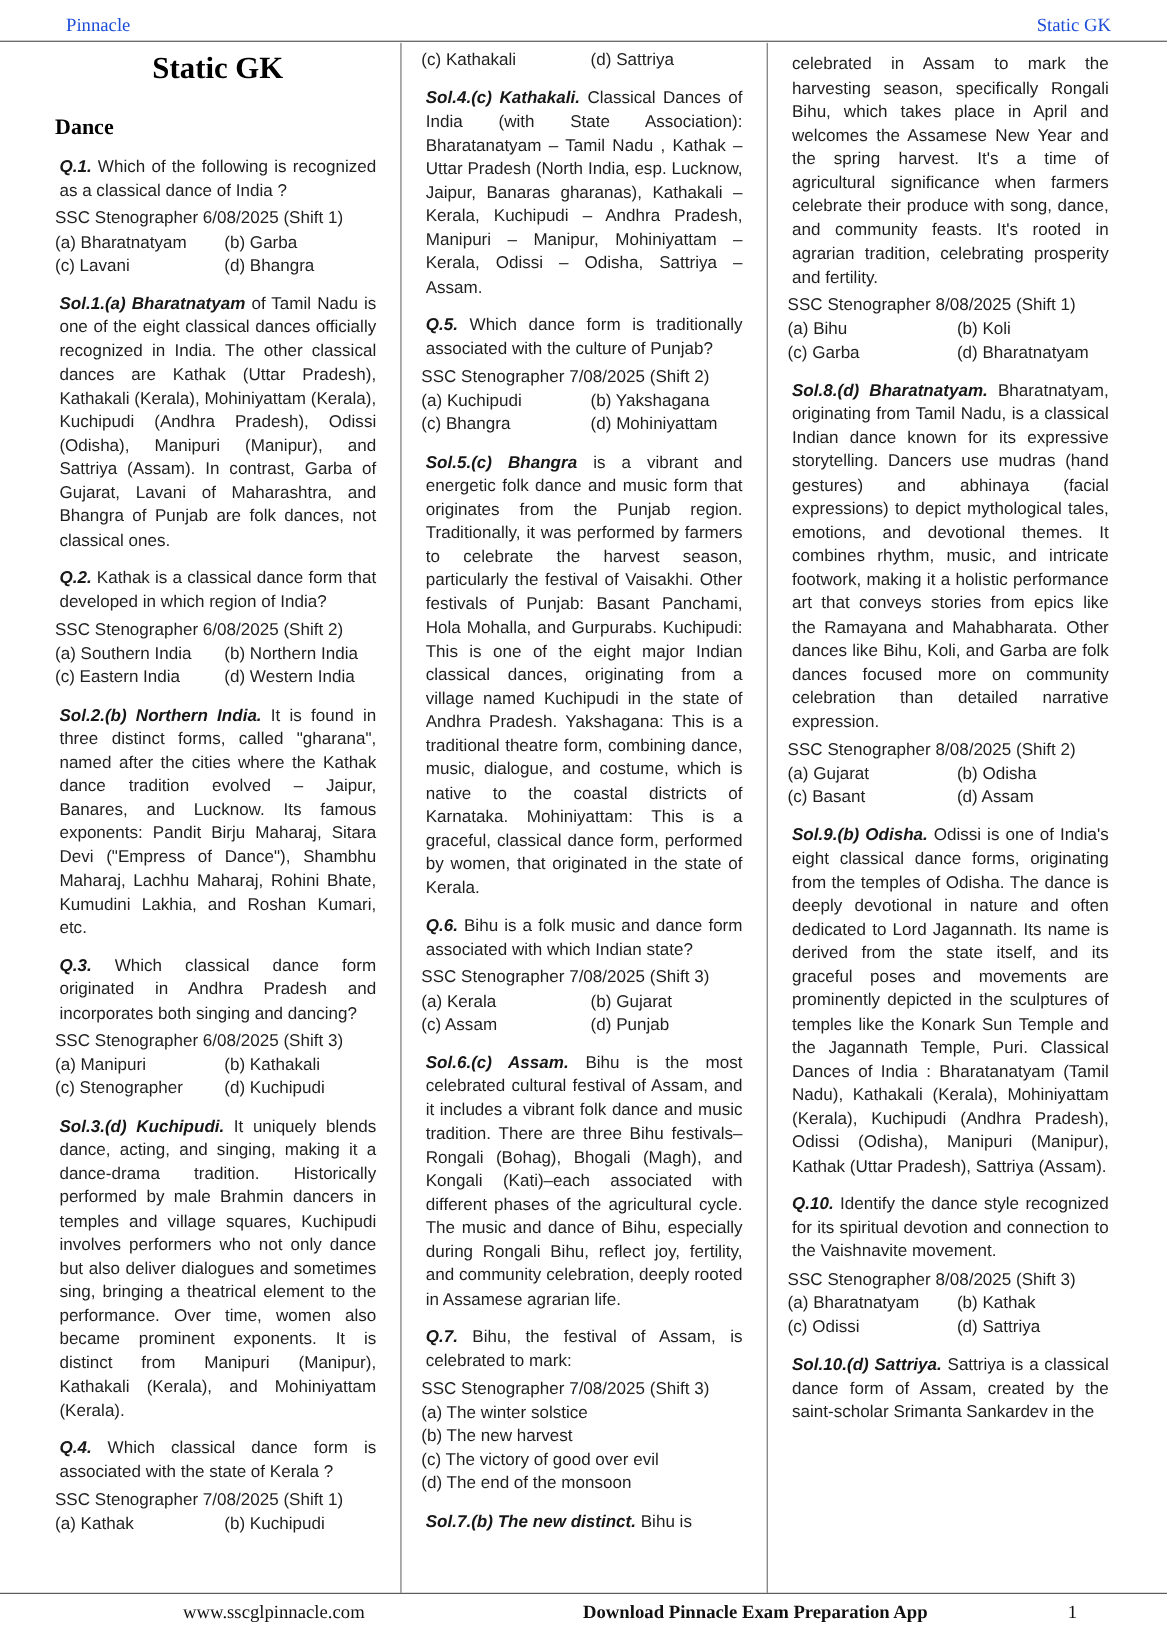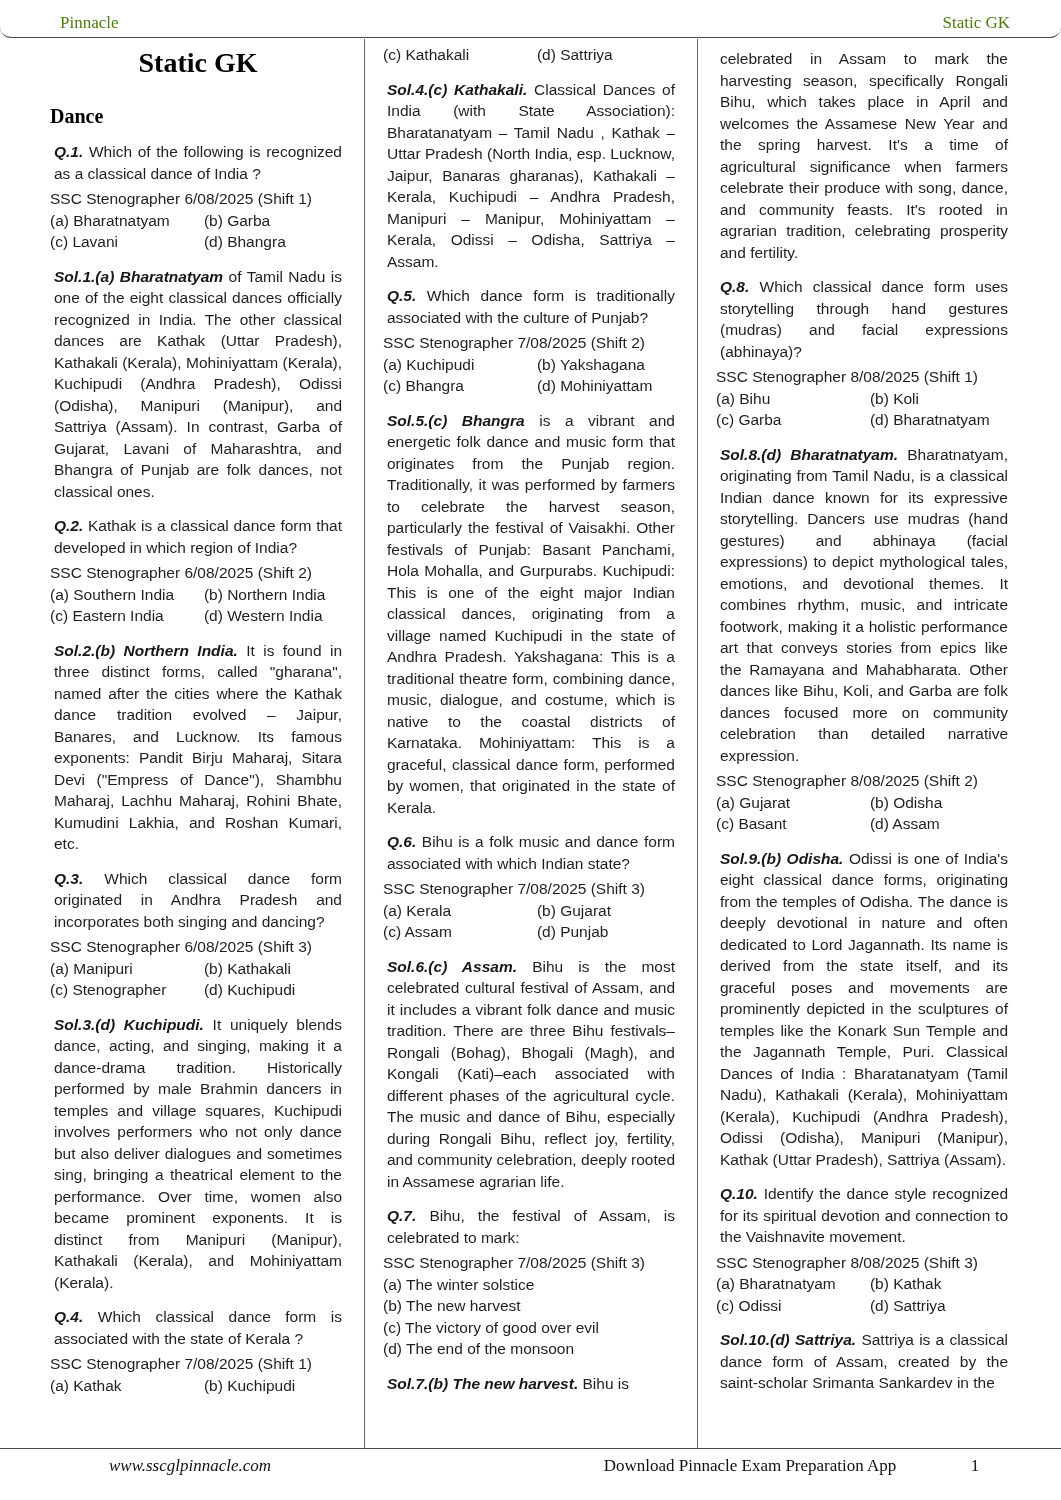--- a/index.html
+++ b/index.html
@@ -2,42 +2,42 @@
 <html><head>
 <meta charset="utf-8">
 <style>
   html,body{margin:0;padding:0;background:#ffffff;}
   .page{position:relative;width:1061px;height:1500px;background:#ffffff;overflow:hidden;
         font-family:"Liberation Sans",sans-serif;color:#1f1f1f;}
   
   .hdr{position:absolute;top:0;left:0;right:0;height:38px;border-bottom:1px solid #4a4a4a;
        display:flex;justify-content:space-between;align-items:flex-end;
        padding:0 51px 4px 60px;box-sizing:border-box;
-       font-family:"Liberation Serif",serif;font-size:17px;color:#4d7c0f;border-radius:11px;}
+       font-family:"Liberation Serif",serif;font-size:17px;color:#1d4ed8;}
   
   .main{position:absolute;top:39px;bottom:52px;left:0;right:0;
         display:flex;padding-left:50px;box-sizing:border-box;}
   .col{width:296px;overflow:hidden;padding-top:5px;font-size:15.5px;line-height:21.5px;}
   .vdivider{width:1px;background:#6a6a6a;margin:0 18px;}
   .doc-title{font-family:"Liberation Serif",serif;font-weight:bold;font-size:28px;
              line-height:34px;text-align:center;color:#000;margin:2px 0 0;}
   .doc-subtitle{font-family:"Liberation Serif",serif;font-weight:bold;font-size:20px;
                 line-height:24px;text-align:left;color:#000;margin:24px 0 8px;}
   .para{margin:4px;text-align:justify;}
   .gap{margin-top:13px;}
   .para b{font-weight:bold;color:#181818;font-style:italic;}
   .line{margin:0;}
   .opts{display:flex;margin:0;}
   .opt-l{flex:0 0 52%;}
   .opt-r{flex:1;}
   
   .ftr{position:absolute;top:1448px;left:0;right:0;height:52px;border-top:1px solid #4a4a4a;
        font-family:"Liberation Serif",serif;font-size:17px;color:#111;}
-  .f-site{position:absolute;top:7px;left:109px;width:300px;font-style:italic;}
-  .f-app{position:absolute;top:7px;left:530px;width:440px;text-align:center;}
+  .f-site{position:absolute;top:7px;left:99px;width:300px;text-align:center;}
+  .f-app{position:absolute;top:7px;left:530px;width:440px;text-align:left;font-weight:bold;}
   .f-page{position:absolute;top:7px;left:955px;width:40px;text-align:center;}
 </style>
 </head>
 <body>
 
 <div class="page">
   <header class="hdr">
     <span>Pinnacle</span>
     <span>Static GK</span>
   </header>
@@ -114,26 +114,25 @@
           <span class="opt-l">(c) Assam</span>
           <span class="opt-r">(d) Punjab</span>
         </div>
         <p class="para gap"><b>Sol.6.(c) Assam.</b> Bihu is the most celebrated cultural festival of Assam, and it includes a vibrant folk dance and music tradition. There are three Bihu festivals–Rongali (Bohag), Bhogali (Magh), and Kongali (Kati)–each associated with different phases of the agricultural cycle. The music and dance of Bihu, especially during Rongali Bihu, reflect joy, fertility, and community celebration, deeply rooted in Assamese agrarian life.</p>
         <p class="para gap"><b>Q.7.</b> Bihu, the festival of Assam, is celebrated to mark:</p>
         <div class="line">SSC Stenographer 7/08/2025 (Shift 3)</div>
         <div class="line">(a) The winter solstice</div>
         <div class="line">(b) The new harvest</div>
         <div class="line">(c) The victory of good over evil</div>
         <div class="line">(d) The end of the monsoon</div>
-        <p class="para gap"><b>Sol.7.(b) The new harvest.</b> Bihu is</p>
+        <p class="para gap"><b>Sol.7.(b) The new distinct.</b> Bihu is</p>
       </section>
     <div class="vdivider"></div>
     <section class="col" id="col-2">
         <p class="para">celebrated in Assam to mark the harvesting season, specifically Rongali Bihu, which takes place in April and welcomes the Assamese New Year and the spring harvest. It's a time of agricultural significance when farmers celebrate their produce with song, dance, and community feasts. It's rooted in agrarian tradition, celebrating prosperity and fertility.</p>
-        <p class="para gap"><b>Q.8.</b> Which classical dance form uses storytelling through hand gestures (mudras) and facial expressions (abhinaya)?</p>
         <div class="line">SSC Stenographer 8/08/2025 (Shift 1)</div>
         <div class="opts">
           <span class="opt-l">(a) Bihu</span>
           <span class="opt-r">(b) Koli</span>
         </div>
         <div class="opts">
           <span class="opt-l">(c) Garba</span>
           <span class="opt-r">(d) Bharatnatyam</span>
         </div>
         <p class="para gap"><b>Sol.8.(d) Bharatnatyam.</b> Bharatnatyam, originating from Tamil Nadu, is a classical Indian dance known for its expressive storytelling. Dancers use mudras (hand gestures) and abhinaya (facial expressions) to depict mythological tales, emotions, and devotional themes. It combines rhythm, music, and intricate footwork, making it a holistic performance art that conveys stories from epics like the Ramayana and Mahabharata. Other dances like Bihu, Koli, and Garba are folk dances focused more on community celebration than detailed narrative expression.</p>

